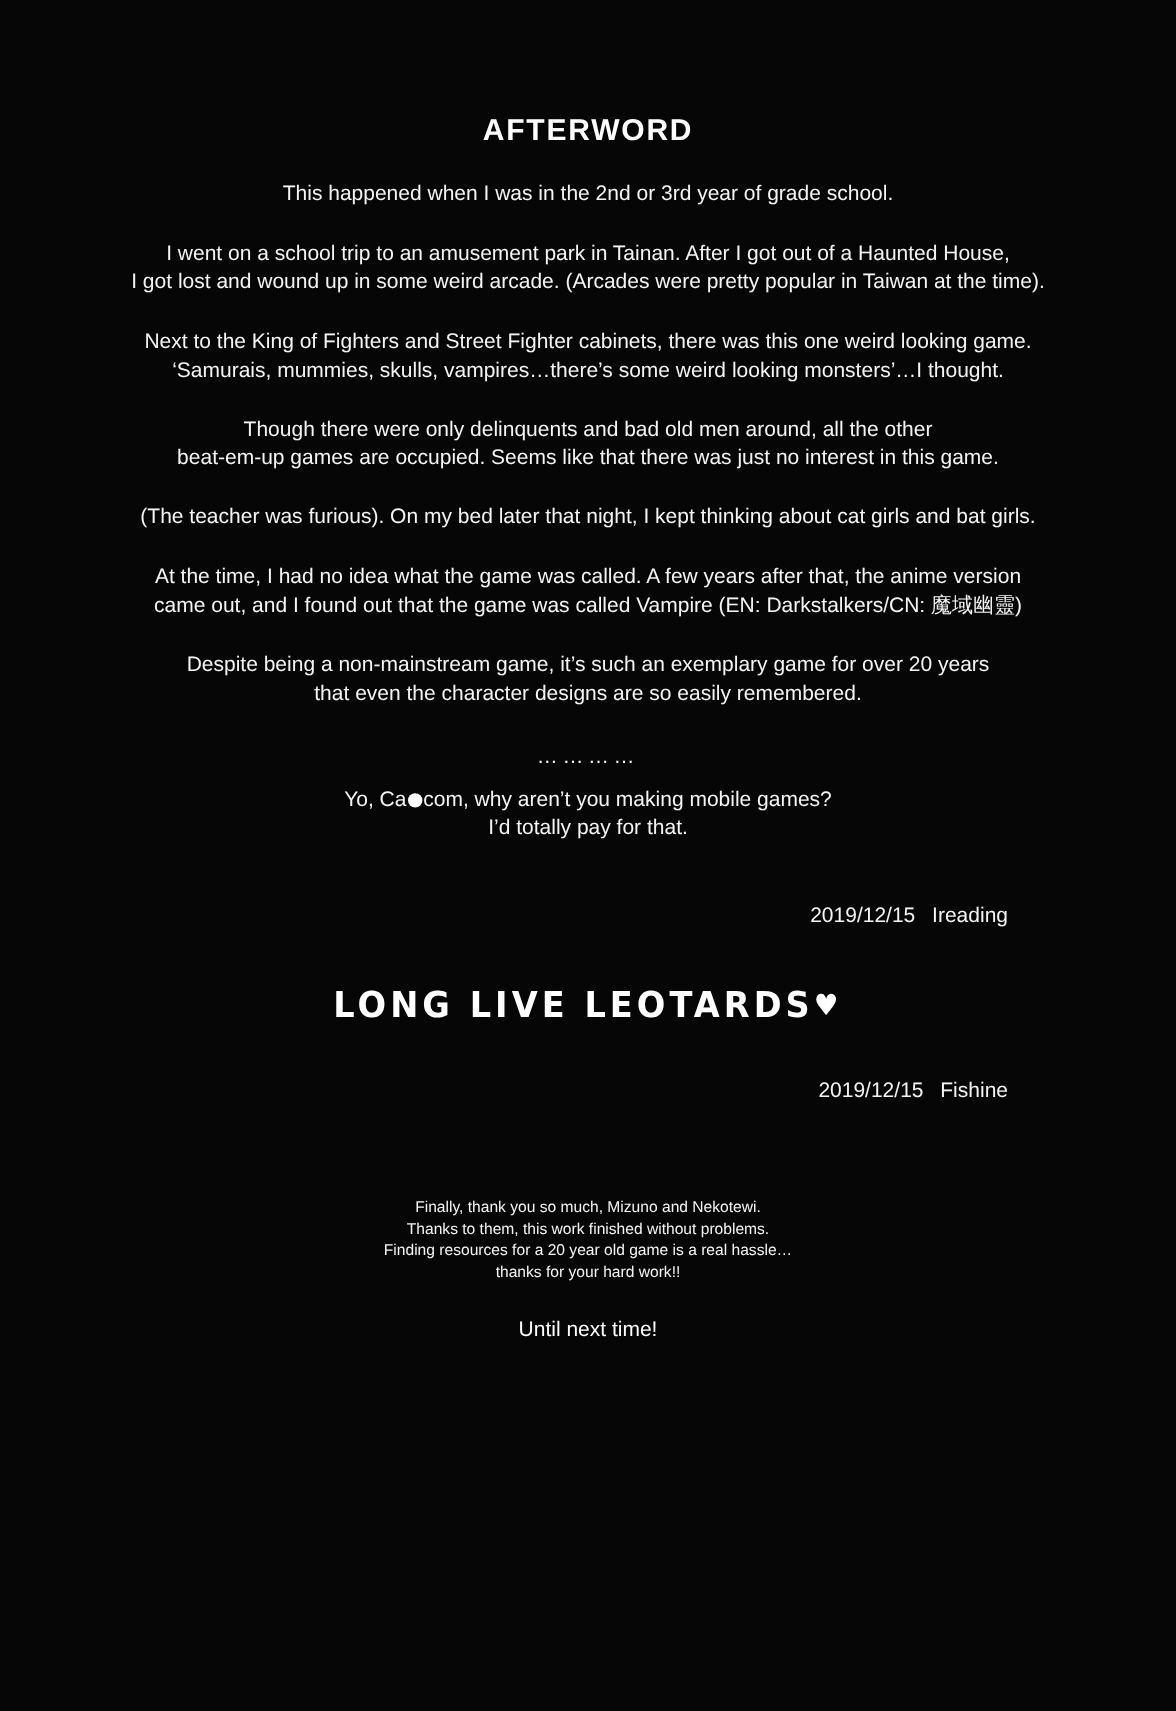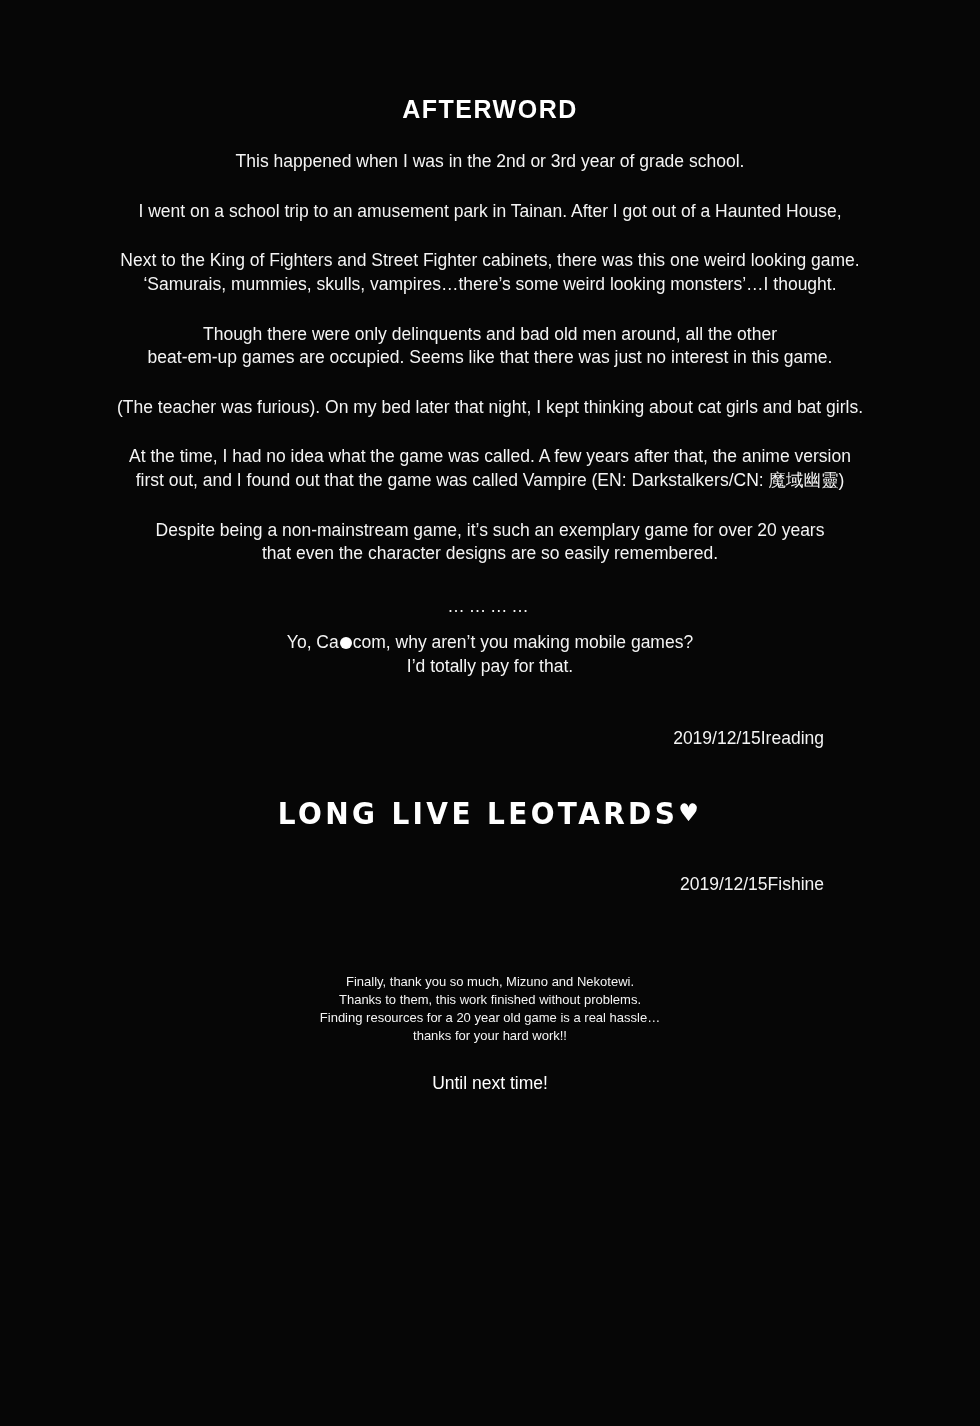--- a/index.html
+++ b/index.html
@@ -13,21 +13,21 @@
     overflow: hidden;
     font-family: "Liberation Sans", sans-serif;
     color: #ffffff;
   }
   .page {
     position: relative;
     width: 980px;
     height: 1426px;
     background: #060606;
     box-sizing: border-box;
-    padding: 0 40px;
+    padding: 0 24px;
   }
   .title {
     text-align: center;
     font-size: 25px;
     font-weight: bold;
     letter-spacing: 0.06em;
     padding-top: 94px;
     line-height: 1.2;
   }
   .body-block {
@@ -49,21 +49,21 @@
     margin-top: 30px;
     color: #f4f4f4;
   }
   .signature {
     text-align: right;
     font-size: 17.5px;
     margin-top: 50px;
     padding-right: 116px;
     color: #f4f4f4;
   }
-  .sig-gap { }
+  .sig-gap { margin-left: 14px; }
   .slogan {
     text-align: center;
     margin-top: 48px;
     font-size: 28px;
     font-weight: bold;
     letter-spacing: 0.12em;
     font-family: "DejaVu Sans", sans-serif;
     transform: scaleY(1.06);
   }
   .slogan .heart {
@@ -107,39 +107,40 @@
 <div class="page">
 
   <div class="title">AFTERWORD</div>
 
   <div class="body-block">
     <p>This happened when I was in the 2nd or 3rd year of grade school.</p>
   </div>
 
   <div class="body-block gap-2">
     <p>I went on a school trip to an amusement park in Tainan. After I got out of a Haunted House,</p>
+    <p>I got lost and wound up in some weird arcade. (Arcades were pretty popular in Taiwan at the time).</p>
   </div>
 
   <div class="body-block gap-2">
     <p>Next to the King of Fighters and Street Fighter cabinets, there was this one weird looking game.</p>
     <p>‘Samurais, mummies, skulls, vampires…there’s some weird looking monsters’…I thought.</p>
   </div>
 
   <div class="body-block gap-2">
     <p>Though there were only delinquents and bad old men around, all the other</p>
     <p>beat-em-up games are occupied. Seems like that there was just no interest in this game.</p>
   </div>
 
   <div class="body-block gap-2">
     <p>(The teacher was furious). On my bed later that night, I kept thinking about cat girls and bat girls.</p>
   </div>
 
   <div class="body-block gap-2">
     <p>At the time, I had no idea what the game was called. A few years after that, the anime version</p>
-    <p class="cjk-line">first out, and I found out that the game was called Vampire (EN: Darkstalkers/CN: 魔域幽靈)</p>
+    <p class="cjk-line">came out, and I found out that the game was called Vampire (EN: Darkstalkers/CN: 魔域幽靈)</p>
   </div>
 
   <div class="body-block gap-2">
     <p>Despite being a non-mainstream game, it’s such an exemplary game for over 20 years</p>
     <p>that even the character designs are so easily remembered.</p>
   </div>
 
 
   <div class="dots">…………</div>
 

